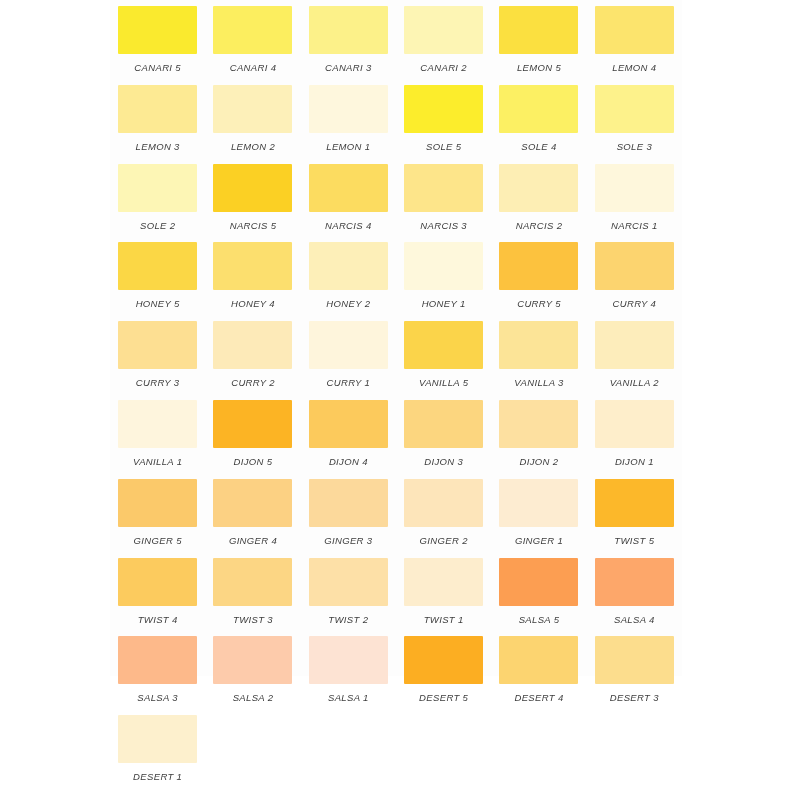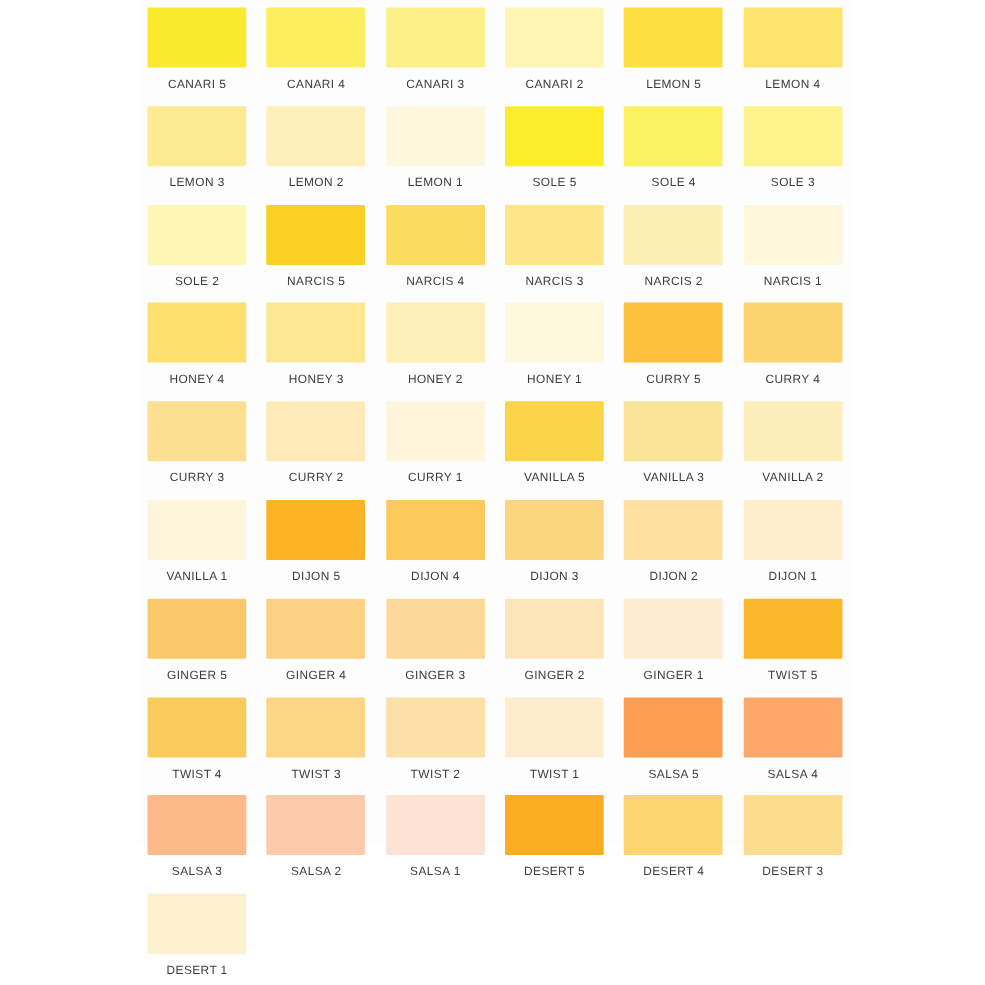--- a/index.html
+++ b/index.html
@@ -24,20 +24,21 @@
     position: absolute;
     left: 110px;
     top: 0px;
     width: 572px;
     height: 676px;
     background: #fdfdfd;
     display: grid;
     grid-template-columns: repeat(6, 1fr);
     grid-template-rows: repeat(10, 78.8px);
     box-sizing: border-box;
+    font-style: italic;
   }
   .swatch-cell {
     position: relative;
     display: flex;
     flex-direction: column;
     align-items: center;
     justify-content: flex-start;
     box-sizing: border-box;
     padding: 6px 5px 0 5px;
   }
@@ -131,26 +132,26 @@
       </div>
       <div class="swatch-cell">
         <div class="swatch-chip" style="background-color: rgb(253, 238, 180);"></div>
         <div class="swatch-label">NARCIS 2</div>
       </div>
       <div class="swatch-cell">
         <div class="swatch-chip" style="background-color: rgb(254, 247, 220);"></div>
         <div class="swatch-label">NARCIS 1</div>
       </div>
       <div class="swatch-cell">
+        <div class="swatch-chip" style="background-color: rgb(251, 215, 69);"></div>
+        <div class="swatch-label">HONEY 5</div>
+      </div>
+      <div class="swatch-cell">
         <div class="swatch-chip" style="background-color: rgb(252, 223, 110);"></div>
         <div class="swatch-label">HONEY 4</div>
-      </div>
-      <div class="swatch-cell">
-        <div class="swatch-chip" style="background-color: rgb(253, 231, 147);"></div>
-        <div class="swatch-label">HONEY 3</div>
       </div>
       <div class="swatch-cell">
         <div class="swatch-chip" style="background-color: rgb(253, 239, 184);"></div>
         <div class="swatch-label">HONEY 2</div>
       </div>
       <div class="swatch-cell">
         <div class="swatch-chip" style="background-color: rgb(254, 248, 220);"></div>
         <div class="swatch-label">HONEY 1</div>
       </div>
       <div class="swatch-cell">

